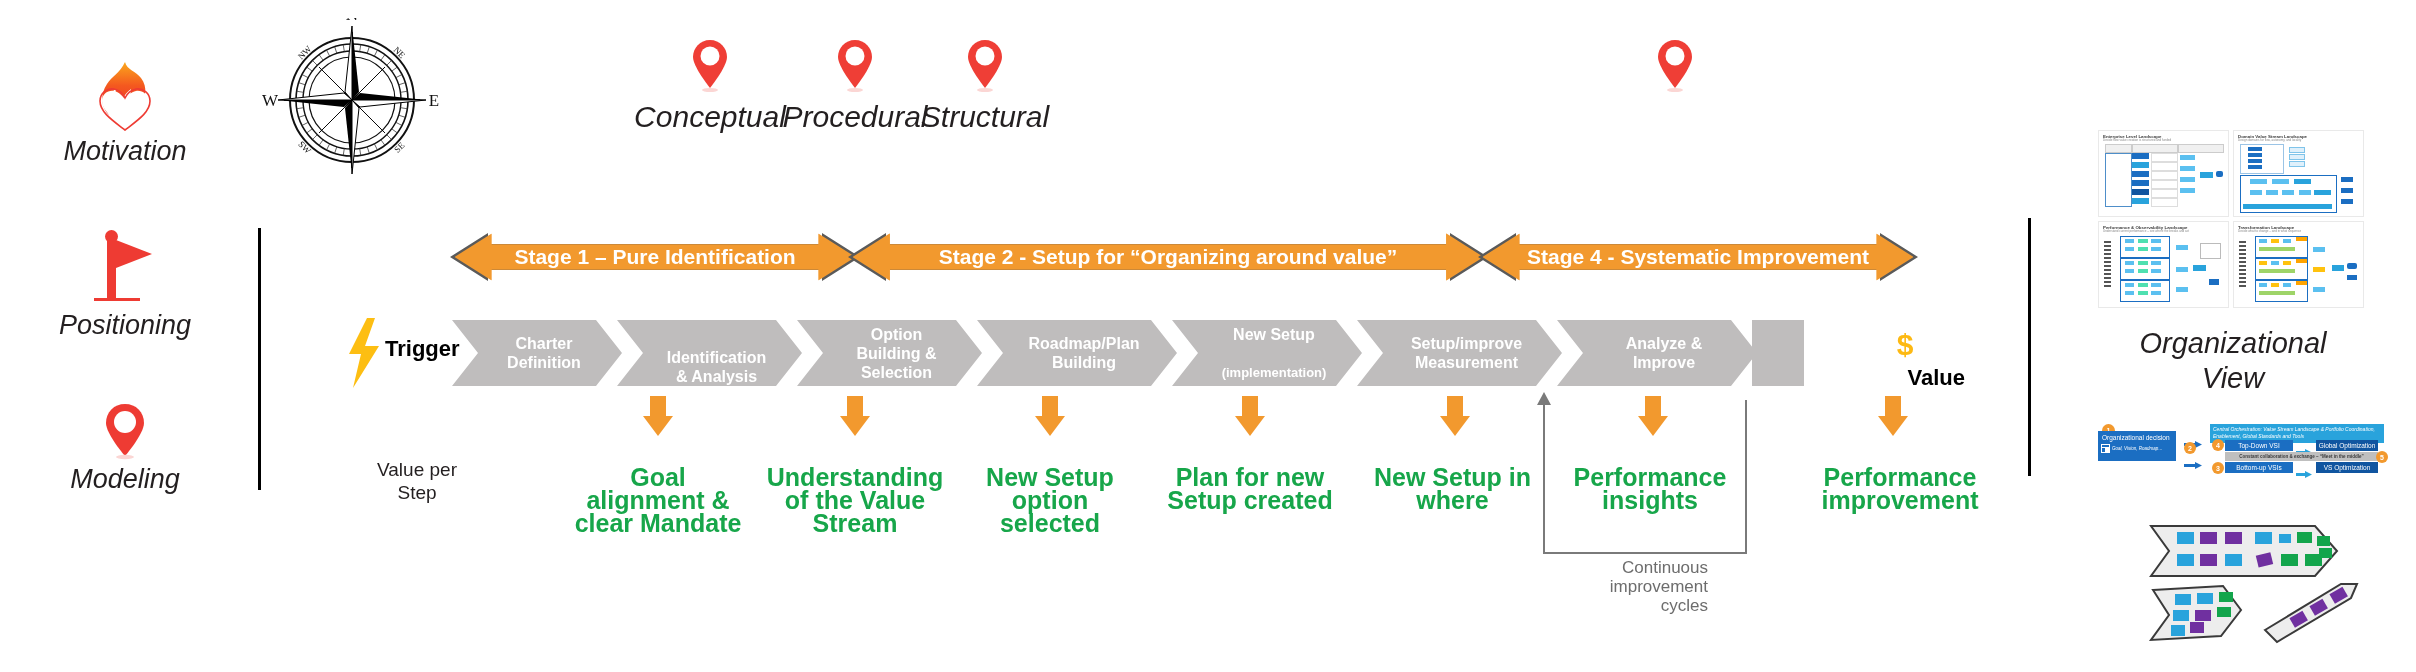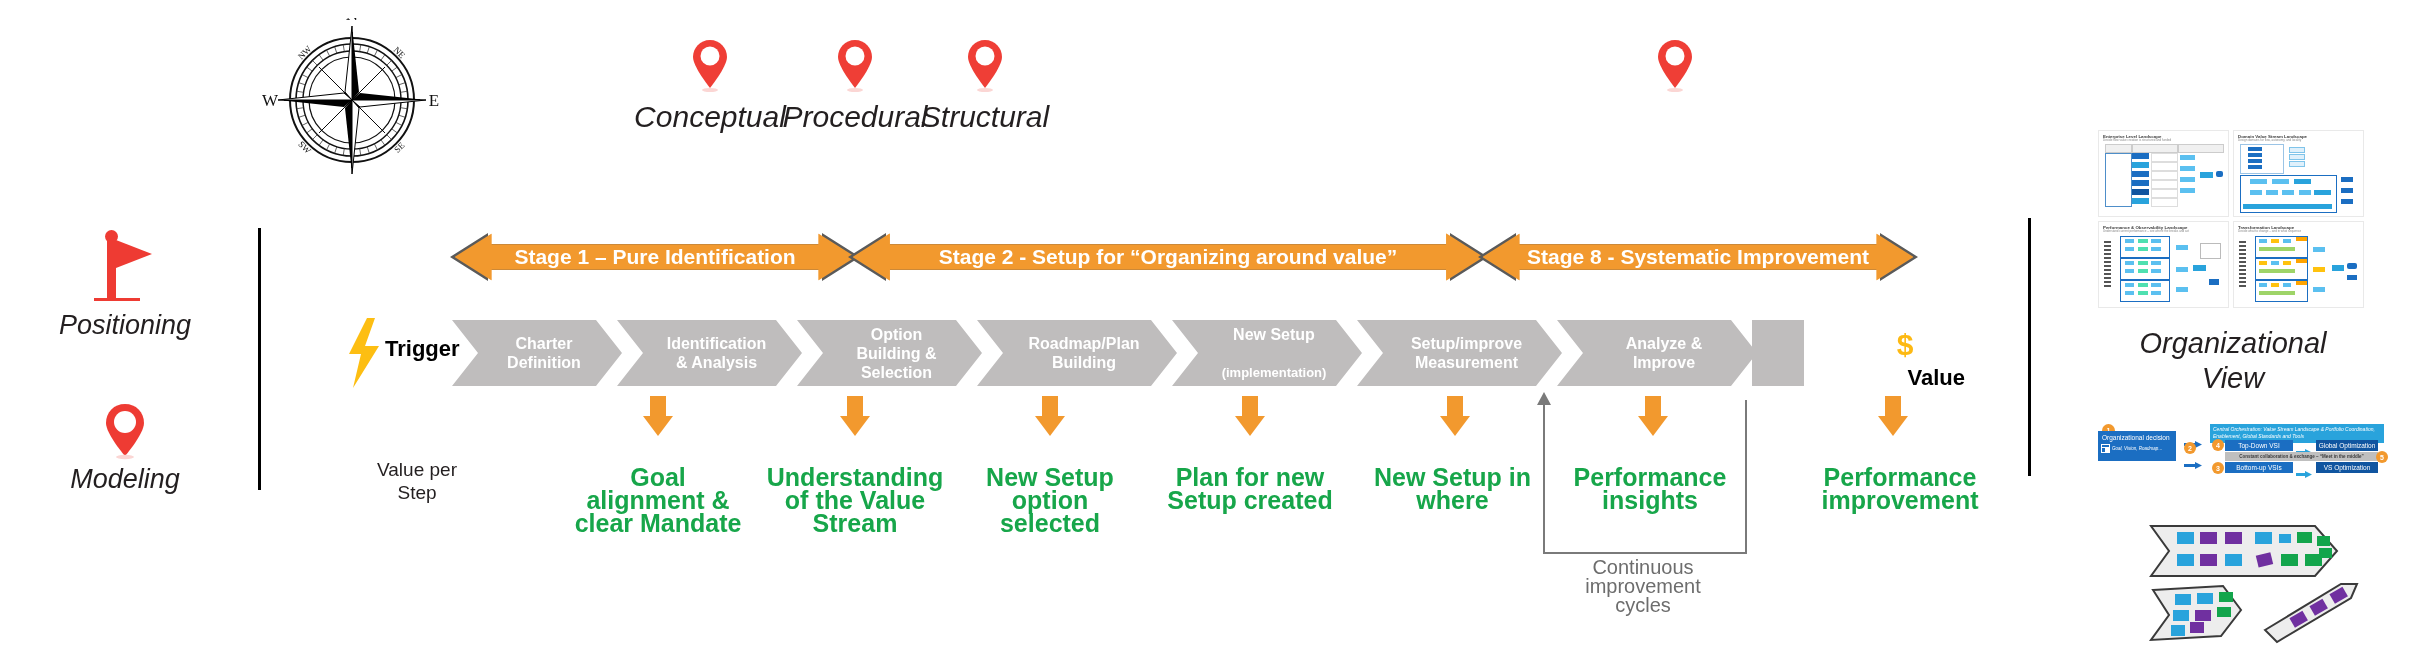--- a/index.html
+++ b/index.html
@@ -49,21 +49,21 @@
       border-left:15px solid transparent;border-right:15px solid transparent;border-top:20px solid #F2992E;}
 
   
   .green{color:#17A64A;font-weight:bold;font-size:25px;line-height:23px;text-align:center;}
 
   
   .vps{font-size:19px;line-height:23px;color:#231f20;text-align:center;}
   .trigger{font-weight:bold;font-size:22px;color:#000;}
   .value-lbl{font-weight:bold;font-size:22px;color:#000;text-align:center;}
   .dollar{font-weight:bold;font-size:30px;color:#FDB913;text-align:center;line-height:30px;}
-  .cic{font-size:20px;line-height:19px;color:#6d6d6d;text-align:center;}
+  .cic{font-size:17px;line-height:19px;color:#6d6d6d;text-align:right;}
   .loop{position:absolute;border:2px solid #7a7a7a;border-top:none;}
 
   
   .org-label{font-style:italic;font-size:29px;color:#231f20;text-align:center;line-height:35px;}
   .thumbs{position:absolute;display:grid;grid-template-columns:1fr 1fr;gap:4px;}
   .thumb{border:1px solid #e9e9e9;background:#fff;padding:3px 4px;box-sizing:border-box;}
   .thumb h5{margin:0;font-size:4.4px;font-weight:bold;color:#3b3b3b;line-height:5px;}
   .thumb p{margin:0 0 2px 0;font-size:3px;color:#8a8a8a;line-height:3.4px;}
   .mini{position:relative;width:100%;height:calc(100% - 12px);}
   .bx{position:absolute;}
@@ -80,20 +80,37 @@
   .bd-hdr{font-size:5px;line-height:6.5px;font-style:italic;padding:2px 3px;}
   .bd-tiny{font-size:4.5px;line-height:6px;}
 
   .stick{position:absolute;}
 </style>
 </head>
 <body>
 
 <div class="abs" style="left:0;top:0;width:250px;height:672px;">
 
+  <div class="abs" style="left:0;top:60px;width:250px;">
+    <div class="abs" style="left:50%;transform:translateX(-50%);top:0;width:70px;height:72px;">
+      <svg width="70" height="72" viewBox="0 0 70 72">
+        <defs>
+            <linearGradient id="fl" x1="0" y1="1" x2="0" y2="0">
+          <stop offset="0%" stop-color="#E8312B"></stop>
+              <stop offset="55%" stop-color="#F4581F"></stop>
+              <stop offset="100%" stop-color="#FBA81C"></stop>
+        </linearGradient>
+          </defs>
+        <path d="M35 2 C30 13 22 16 17 24 C10 34 11 48 19 55 C13 42 19 33 26 29 C24 38 28 43 33 47 C31 38 36 33 41 29 C39 37 44 41 49 46 C56 39 58 27 51 18 C46 11 37 10 35 2 Z" fill="url(#fl)"></path>
+        <path d="M35 68 C24 59 12 51 12 41 C12 34 18 30 24 31 C29 32 33 36 35 40 C37 36 41 32 46 31 C52 30 58 34 58 41 C58 51 46 59 35 68 Z" fill="#ffffff"></path>
+        <path d="M35 70 C22 60 10 52 10 41 C10 33 17 28 24 29 C29 30 33 34 35 38 C37 34 41 30 46 29 C53 28 60 33 60 41 C60 52 48 60 35 70 Z" fill="none" stroke="#EE3B33" stroke-width="1.6"></path>
+      </svg>
+    </div>
+    <div class="rail-label ctr" style="margin-top:76px;">Motivation</div>
+  </div>
 
   <div class="abs" style="left:0;top:230px;width:250px;">
     <div class="abs" style="left:50%;transform:translateX(-50%);top:0;width:70px;height:78px;">
       <svg width="70" height="78" viewBox="0 0 70 78">
         <circle cx="21.5" cy="6.5" r="6.5" fill="#EE3B33"></circle>
         <rect x="17" y="8" width="9" height="62" fill="#EE3B33"></rect>
         <path d="M26 10 L62 24 L26 38 Z" fill="#EE3B33"></path>
         <rect x="4" y="68" width="46" height="3" fill="#EE3B33"></rect>
       </svg>
     </div>
@@ -258,40 +275,40 @@
 
 <div class="stage-wrap" style="left:848px;top:232px;width:640px;">
   <div class="stage-outline"></div>
   <div class="stage-body" style="transform:scale(0.986);"></div>
   <div class="stage-text">Stage 2 -  Setup for “Organizing around value”</div>
 </div>
 
 <div class="stage-wrap" style="left:1478px;top:232px;width:440px;">
   <div class="stage-outline"></div>
   <div class="stage-body" style="transform:scale(0.98);"></div>
-  <div class="stage-text">Stage 8 -  Systematic Improvement</div>
+  <div class="stage-text">Stage 4 -  Systematic Improvement</div>
 </div>
 
 <div class="abs" style="left:345px;top:318px;width:160px;height:70px;">
   <div class="abs" style="left:0;top:0;width:38px;height:70px;">
     <svg width="38" height="70" viewBox="0 0 38 70">
       <path d="M22 0 L4 36 L16 36 L8 70 L34 28 L20 28 L30 0 Z" fill="#FDBE12"></path>
     </svg>
   </div>
   <div class="abs trigger" style="left:40px;top:18px;">Trigger</div>
 </div>
 
 <div class="abs vps" style="left:352px;top:458px;width:130px;white-space:pre-line;">Value per
 Step</div>
 
 <div class="chev" style="left:452px;top:320px;width:170px;">
   <div class="chev-txt" style="white-space:pre-line;">Charter
 Definition</div>
 </div>
-<div class="chev" style="left:617px;top:320px;width:185px;">
+<div class="chev" style="left:617px;top:320px;width:185px;align-items:flex-end;">
   <div class="chev-txt" style="white-space:pre-line;">Identification
 &amp; Analysis</div>
 </div>
 <div class="chev" style="left:797px;top:320px;width:185px;">
   <div class="chev-txt" style="white-space:pre-line;">Option
 Building  &amp;
 Selection</div>
 </div>
 <div class="chev" style="left:977px;top:320px;width:200px;">
   <div class="chev-txt" style="white-space:pre-line;">Roadmap/Plan

